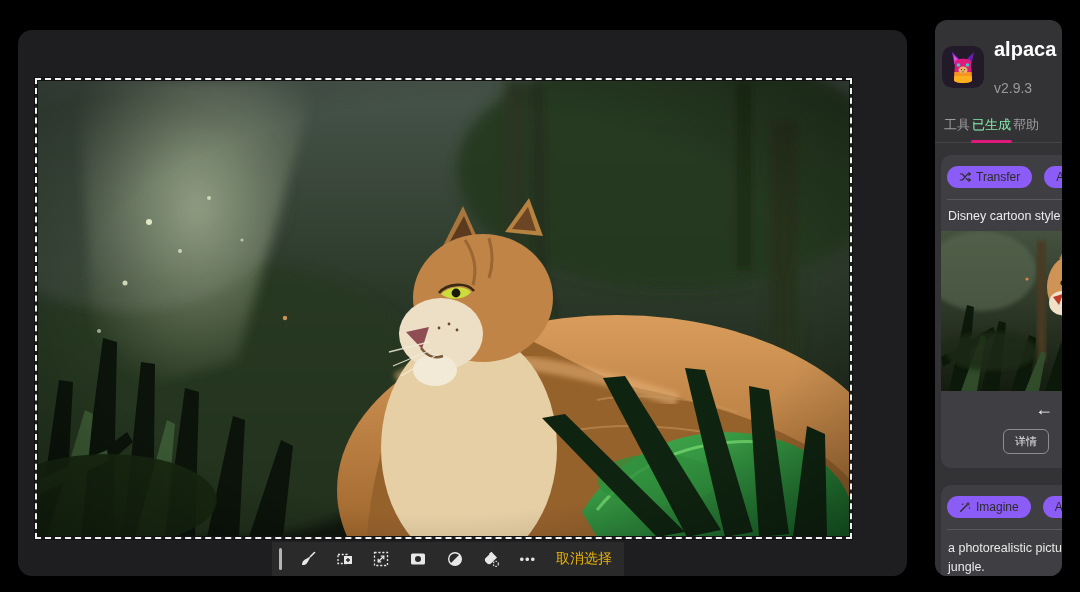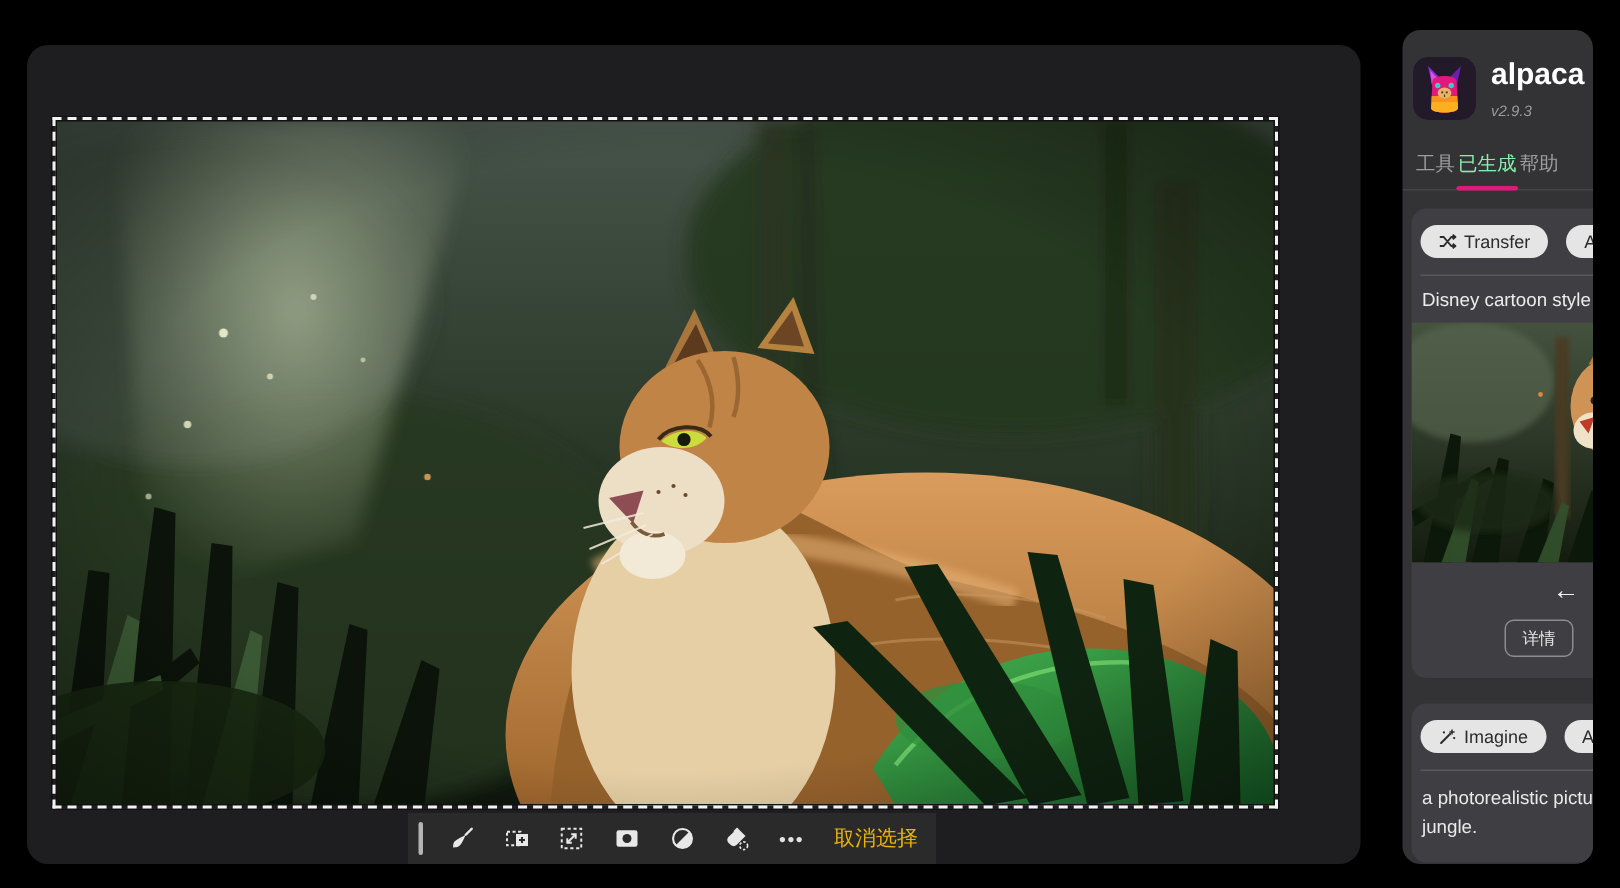--- a/index.html
+++ b/index.html
@@ -23,33 +23,33 @@
   #more-dots{color:#e3e3e3;font-size:13px;letter-spacing:1px;}
   #deselect{color:#eab308;font-size:14px;margin-left:10px;padding-right:12px;white-space:nowrap;cursor:pointer;}
 
   
   #panel{position:absolute;left:935px;top:20px;width:127px;height:556px;
     background:#333336;border-radius:12px;overflow:hidden;color:#e6e6e6;}
   #panel-header{display:flex;align-items:center;padding:18px 0 0 7px;}
   #app-icon{width:42px;height:42px;border-radius:10px;overflow:hidden;flex:0 0 auto;}
   #app-meta{margin-left:10px;}
   #app-title{font-size:20px;font-weight:bold;color:#fff;line-height:22px;}
-  #app-version{font-size:10px;color:#9a9a9a;margin-top:8px;font-style:italic;}
+  #app-version{font-size:14px;color:#9a9a9a;margin-top:20px;}
 
   #tabs{display:flex;margin-top:16px;padding:0 0 0 8px;
     border-bottom:1px solid #454549;font-size:13px;}
   .tab{padding:4px 1px 8px;color:#9d9d9d;cursor:pointer;position:relative;white-space:nowrap;}
   .tab.active{color:#86efac;}
   .tab.active .underline{position:absolute;left:0;right:0;bottom:-1px;height:3px;
     background:var(--accent,#e0197d);border-radius:2px;}
 
   #cards{padding:12px 0 0 6px;}
   .card{width:150px;background:#3f3f43;border-radius:10px;margin-bottom:17px;overflow:hidden;}
   .pill-row{display:flex;gap:12px;padding:11px 0 10px 6px;}
-  .pill{background:#e5e5e5;color:#2c2c2c;border-radius:999px;padding:4px 12px;
+  .pill{background:#8b5cf6;color:#2c2c2c;border-radius:999px;padding:4px 12px;
     font-size:12px;display:flex;align-items:center;gap:5px;white-space:nowrap;cursor:pointer;}
   .pill svg{flex:0 0 auto;}
   .divider{border-top:1px solid #59595d;margin:1px 6px 0;}
   .style-label{padding:9px 7px 8px;font-size:12.5px;color:#ececec;white-space:nowrap;}
   #thumb{width:150px;height:160px;cursor:pointer;}
   #thumb svg{display:block;}
   .nav-row{height:38px;position:relative;}
   #back-arrow{position:absolute;left:94px;top:8px;color:#f0f0f0;font-size:18px;cursor:pointer;line-height:20px;}
   .details-row{padding:0 0 14px 62px;}
   #details-btn{background:transparent;border:1px solid #8d8d8d;border-radius:6px;

